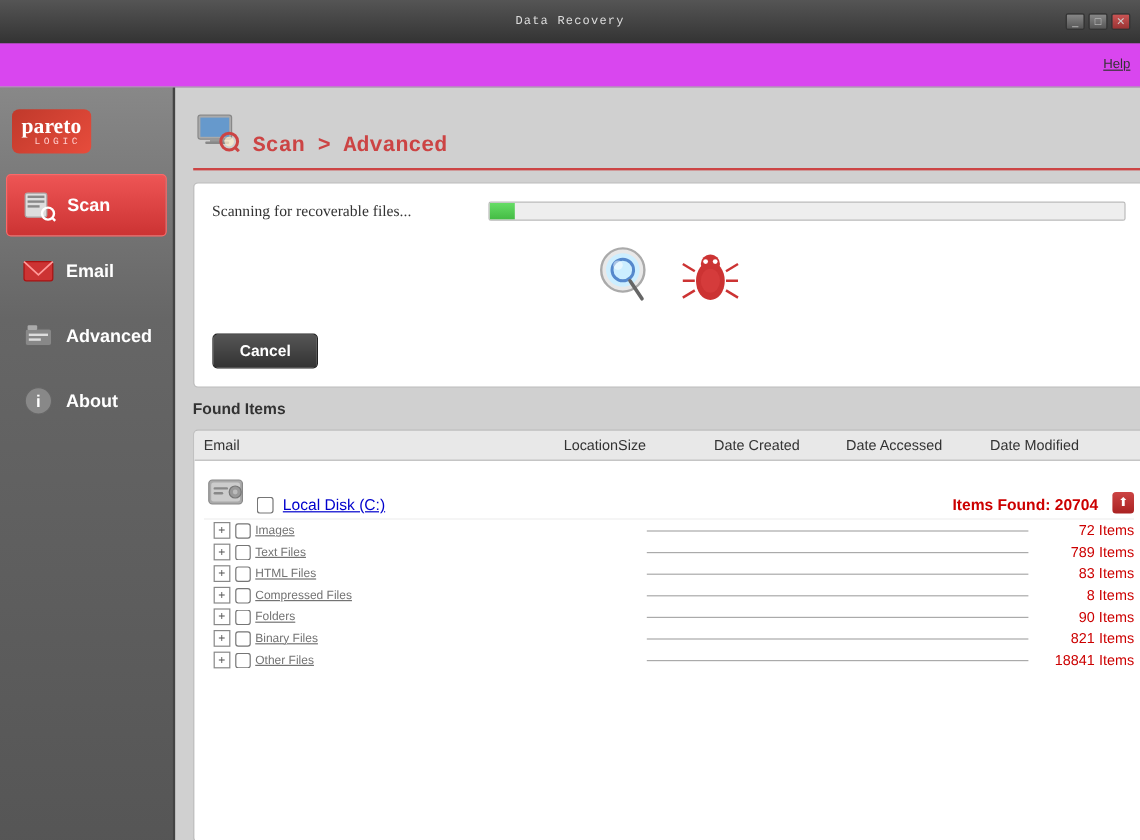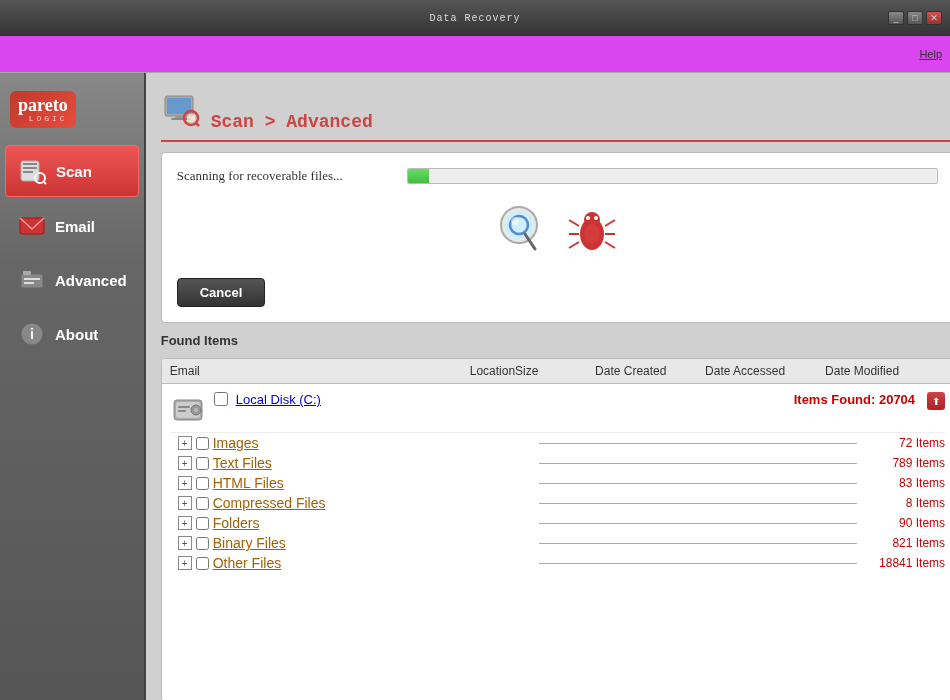--- a/index.html
+++ b/index.html
@@ -251,21 +251,21 @@
     .table-header-cell {
       color: #333;
       font-size: 12px;
       font-weight: normal;
     }
     .table-body {
       padding: 4px 8px;
     }
     .disk-row {
       display: flex;
-      align-items: flex-start;
+      align-items: flex-end;
       gap: 8px;
       padding: 4px 0;
       border-bottom: 1px solid #eee;
     }
     .disk-icon {
       width: 36px;
       height: 36px;
       flex-shrink: 0;
     }
     .disk-checkbox {
@@ -322,24 +322,24 @@
       flex-shrink: 0;
       color: #555;
     }
     .file-cb {
       width: 13px;
       height: 13px;
       cursor: pointer;
       flex-shrink: 0;
     }
     .file-type-name {
-      color: #a16207;
+      color: #737373;
       text-decoration: underline;
       cursor: pointer;
-      font-size: 14px;
+      font-size: 10px;
       flex: 1;
     }
     .file-type-line {
       flex: 1;
       height: 1px;
       background: #aaa;
       margin: 0 4px;
     }
     .file-type-count {
       color: #cc0000;

